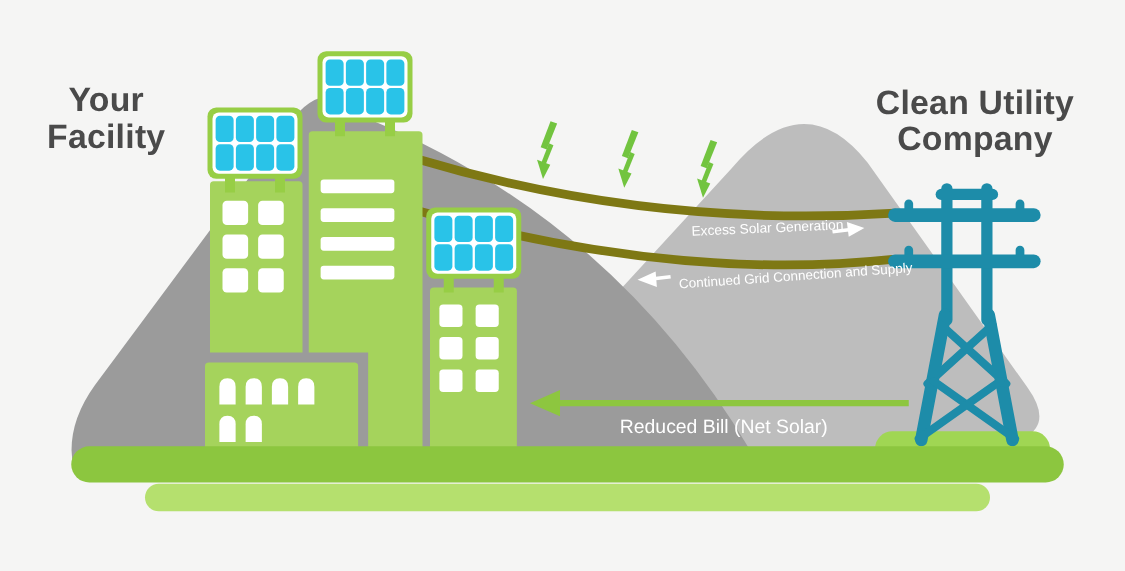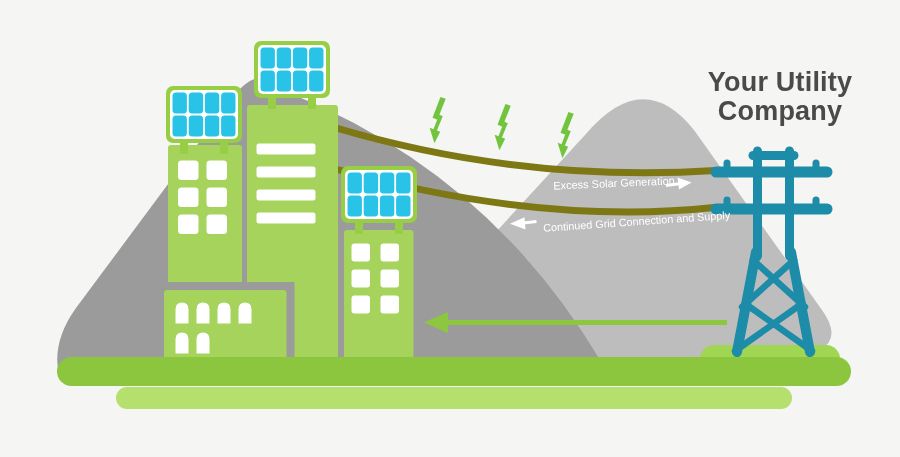--- a/index.html
+++ b/index.html
@@ -158,17 +158,20 @@
 
     <rect x="57" y="357" width="794" height="29" rx="14.5" class="band-dark"></rect>
     <rect x="116" y="387" width="676" height="22" rx="11" class="band-light"></rect>
 
     <g>
       <line x1="446" y1="322.5" x2="727" y2="322.5" stroke-width="5" class="agreen-s"></line>
       <polygon points="424,322.5 448,312 448,333" class="agreen-f"></polygon>
     </g>
   </svg>
 
-  <div class="lbl title title-right">Your Utility
+  <div class="lbl title title-left">Your
+Facility</div>
+  <div class="lbl title title-right">Clean Utility
 Company</div>
   <div class="lbl flow excess-label">Excess Solar Generation</div>
   <div class="lbl flow continued-label">Continued Grid Connection and Supply</div>
+  <div class="lbl flow reduced-label">Reduced Bill (Net Solar)</div>
 </div>
 
 </body></html>

